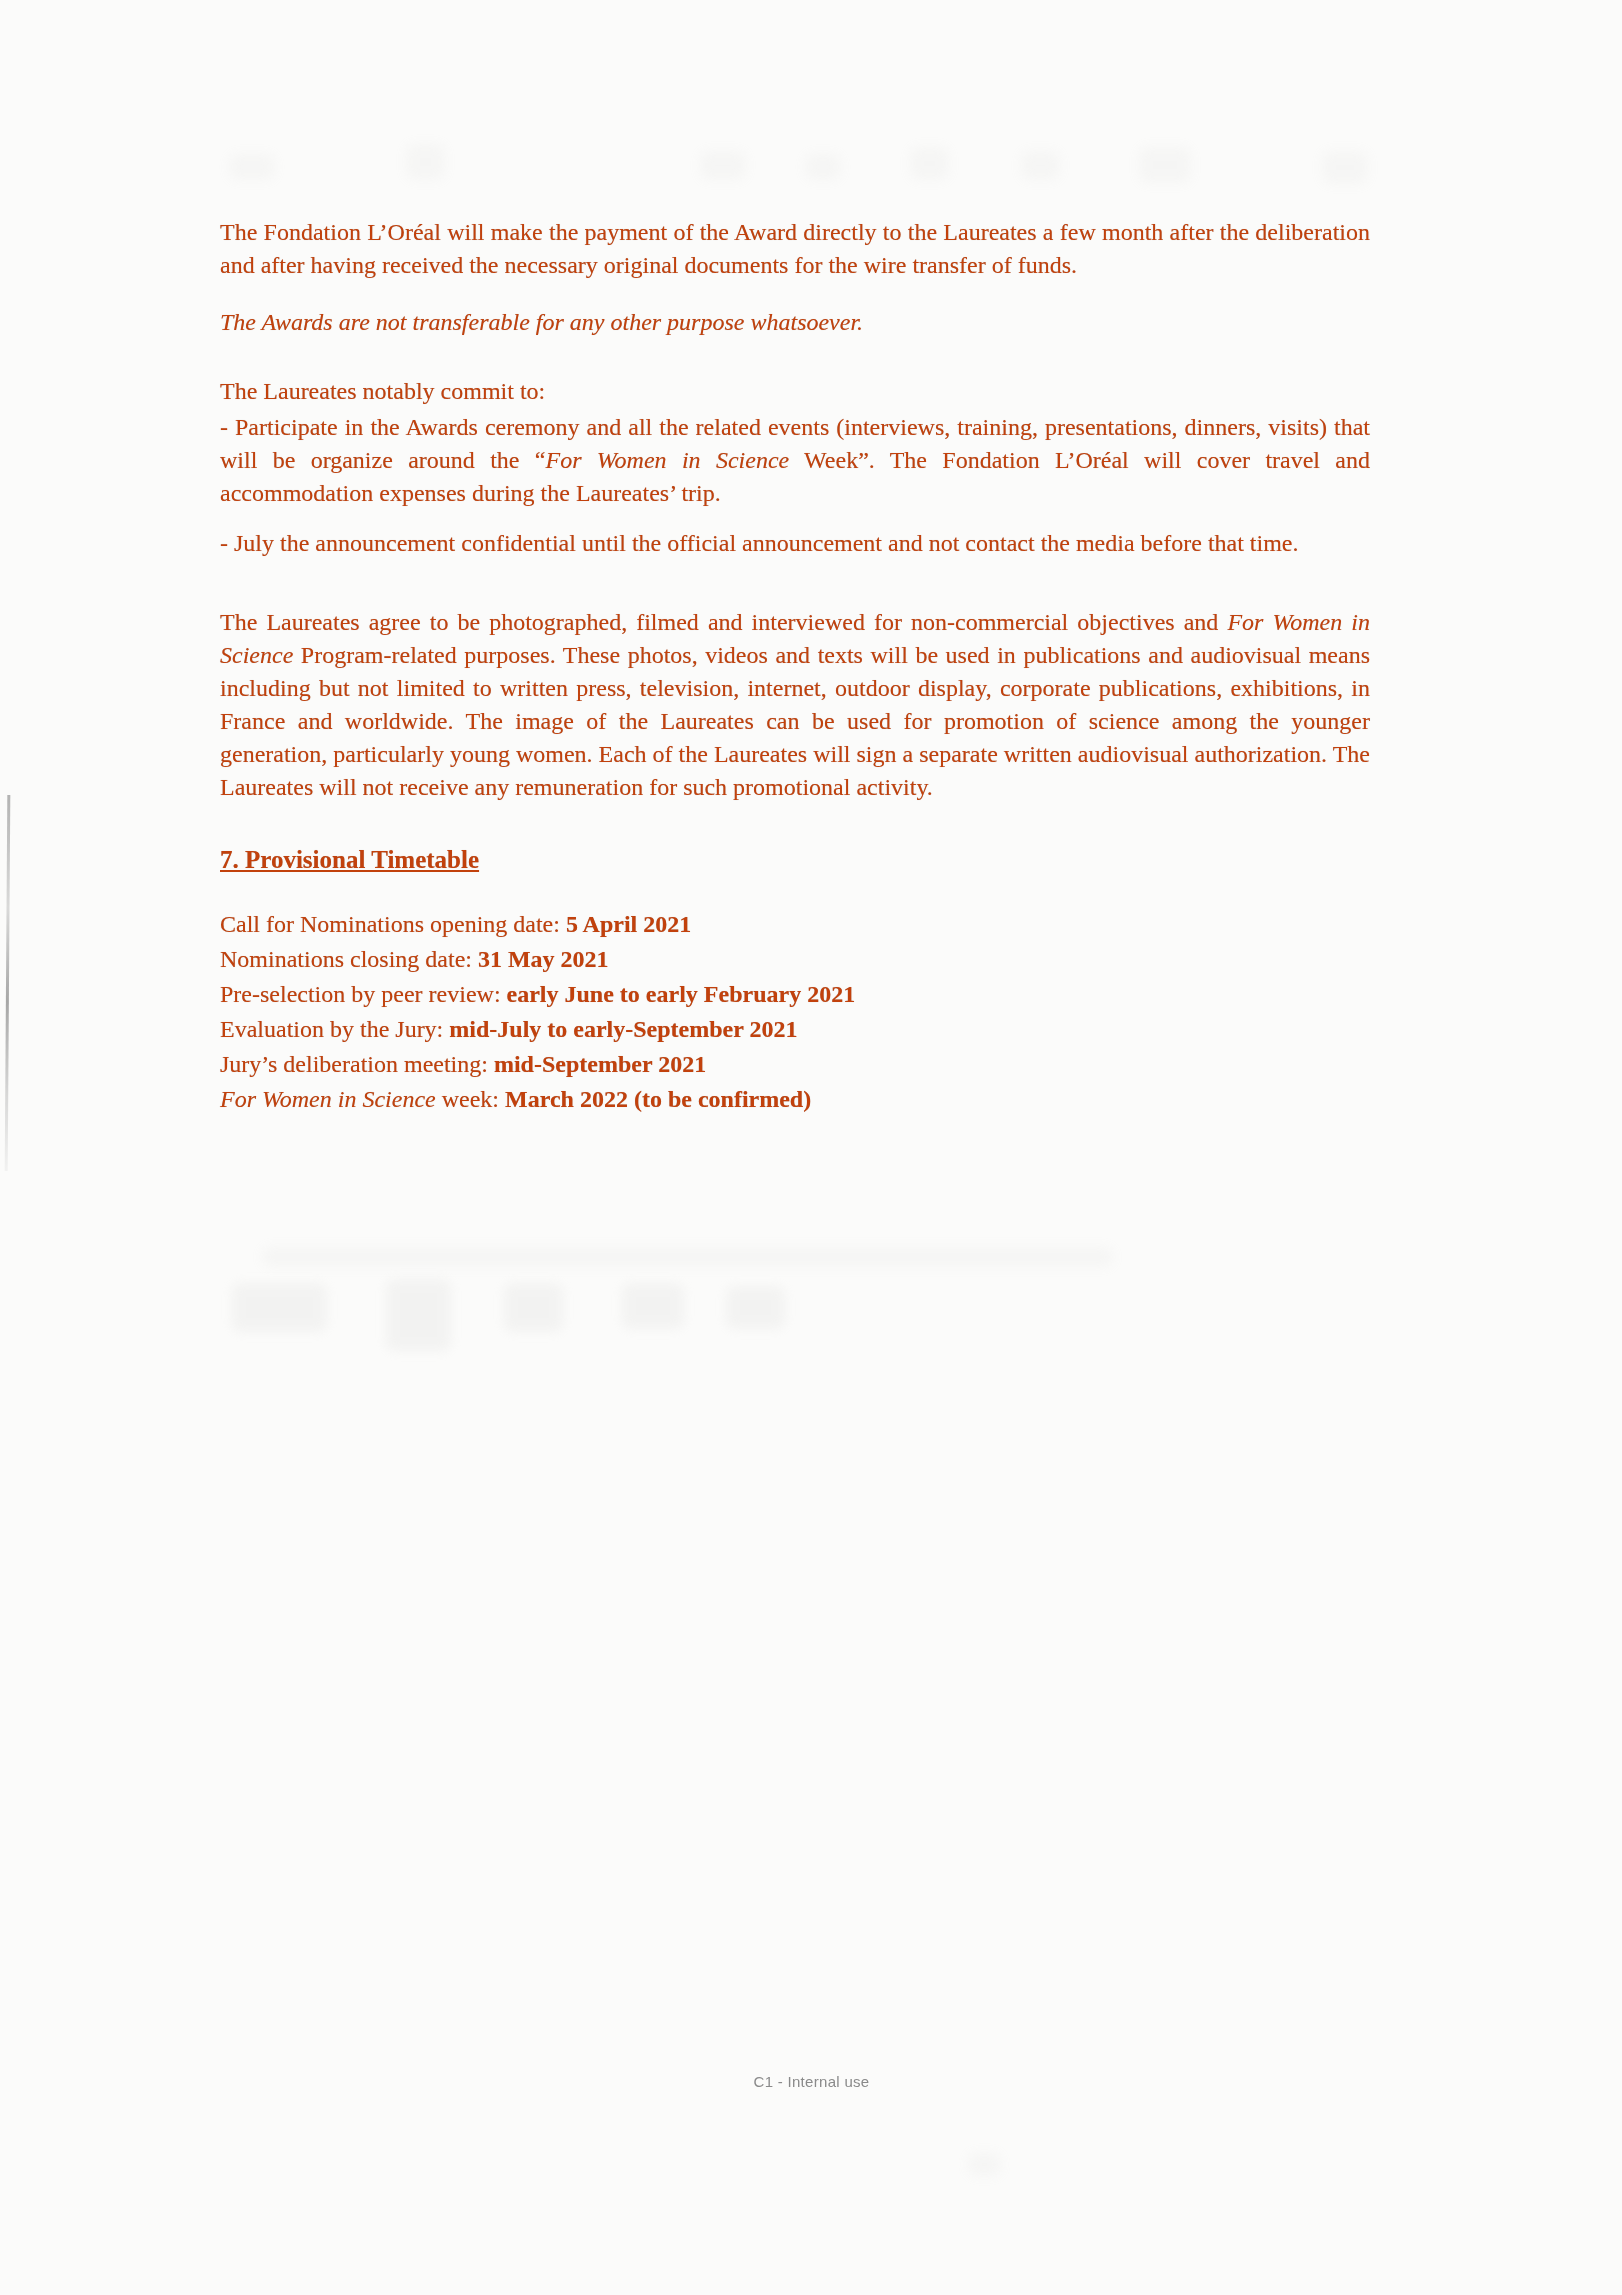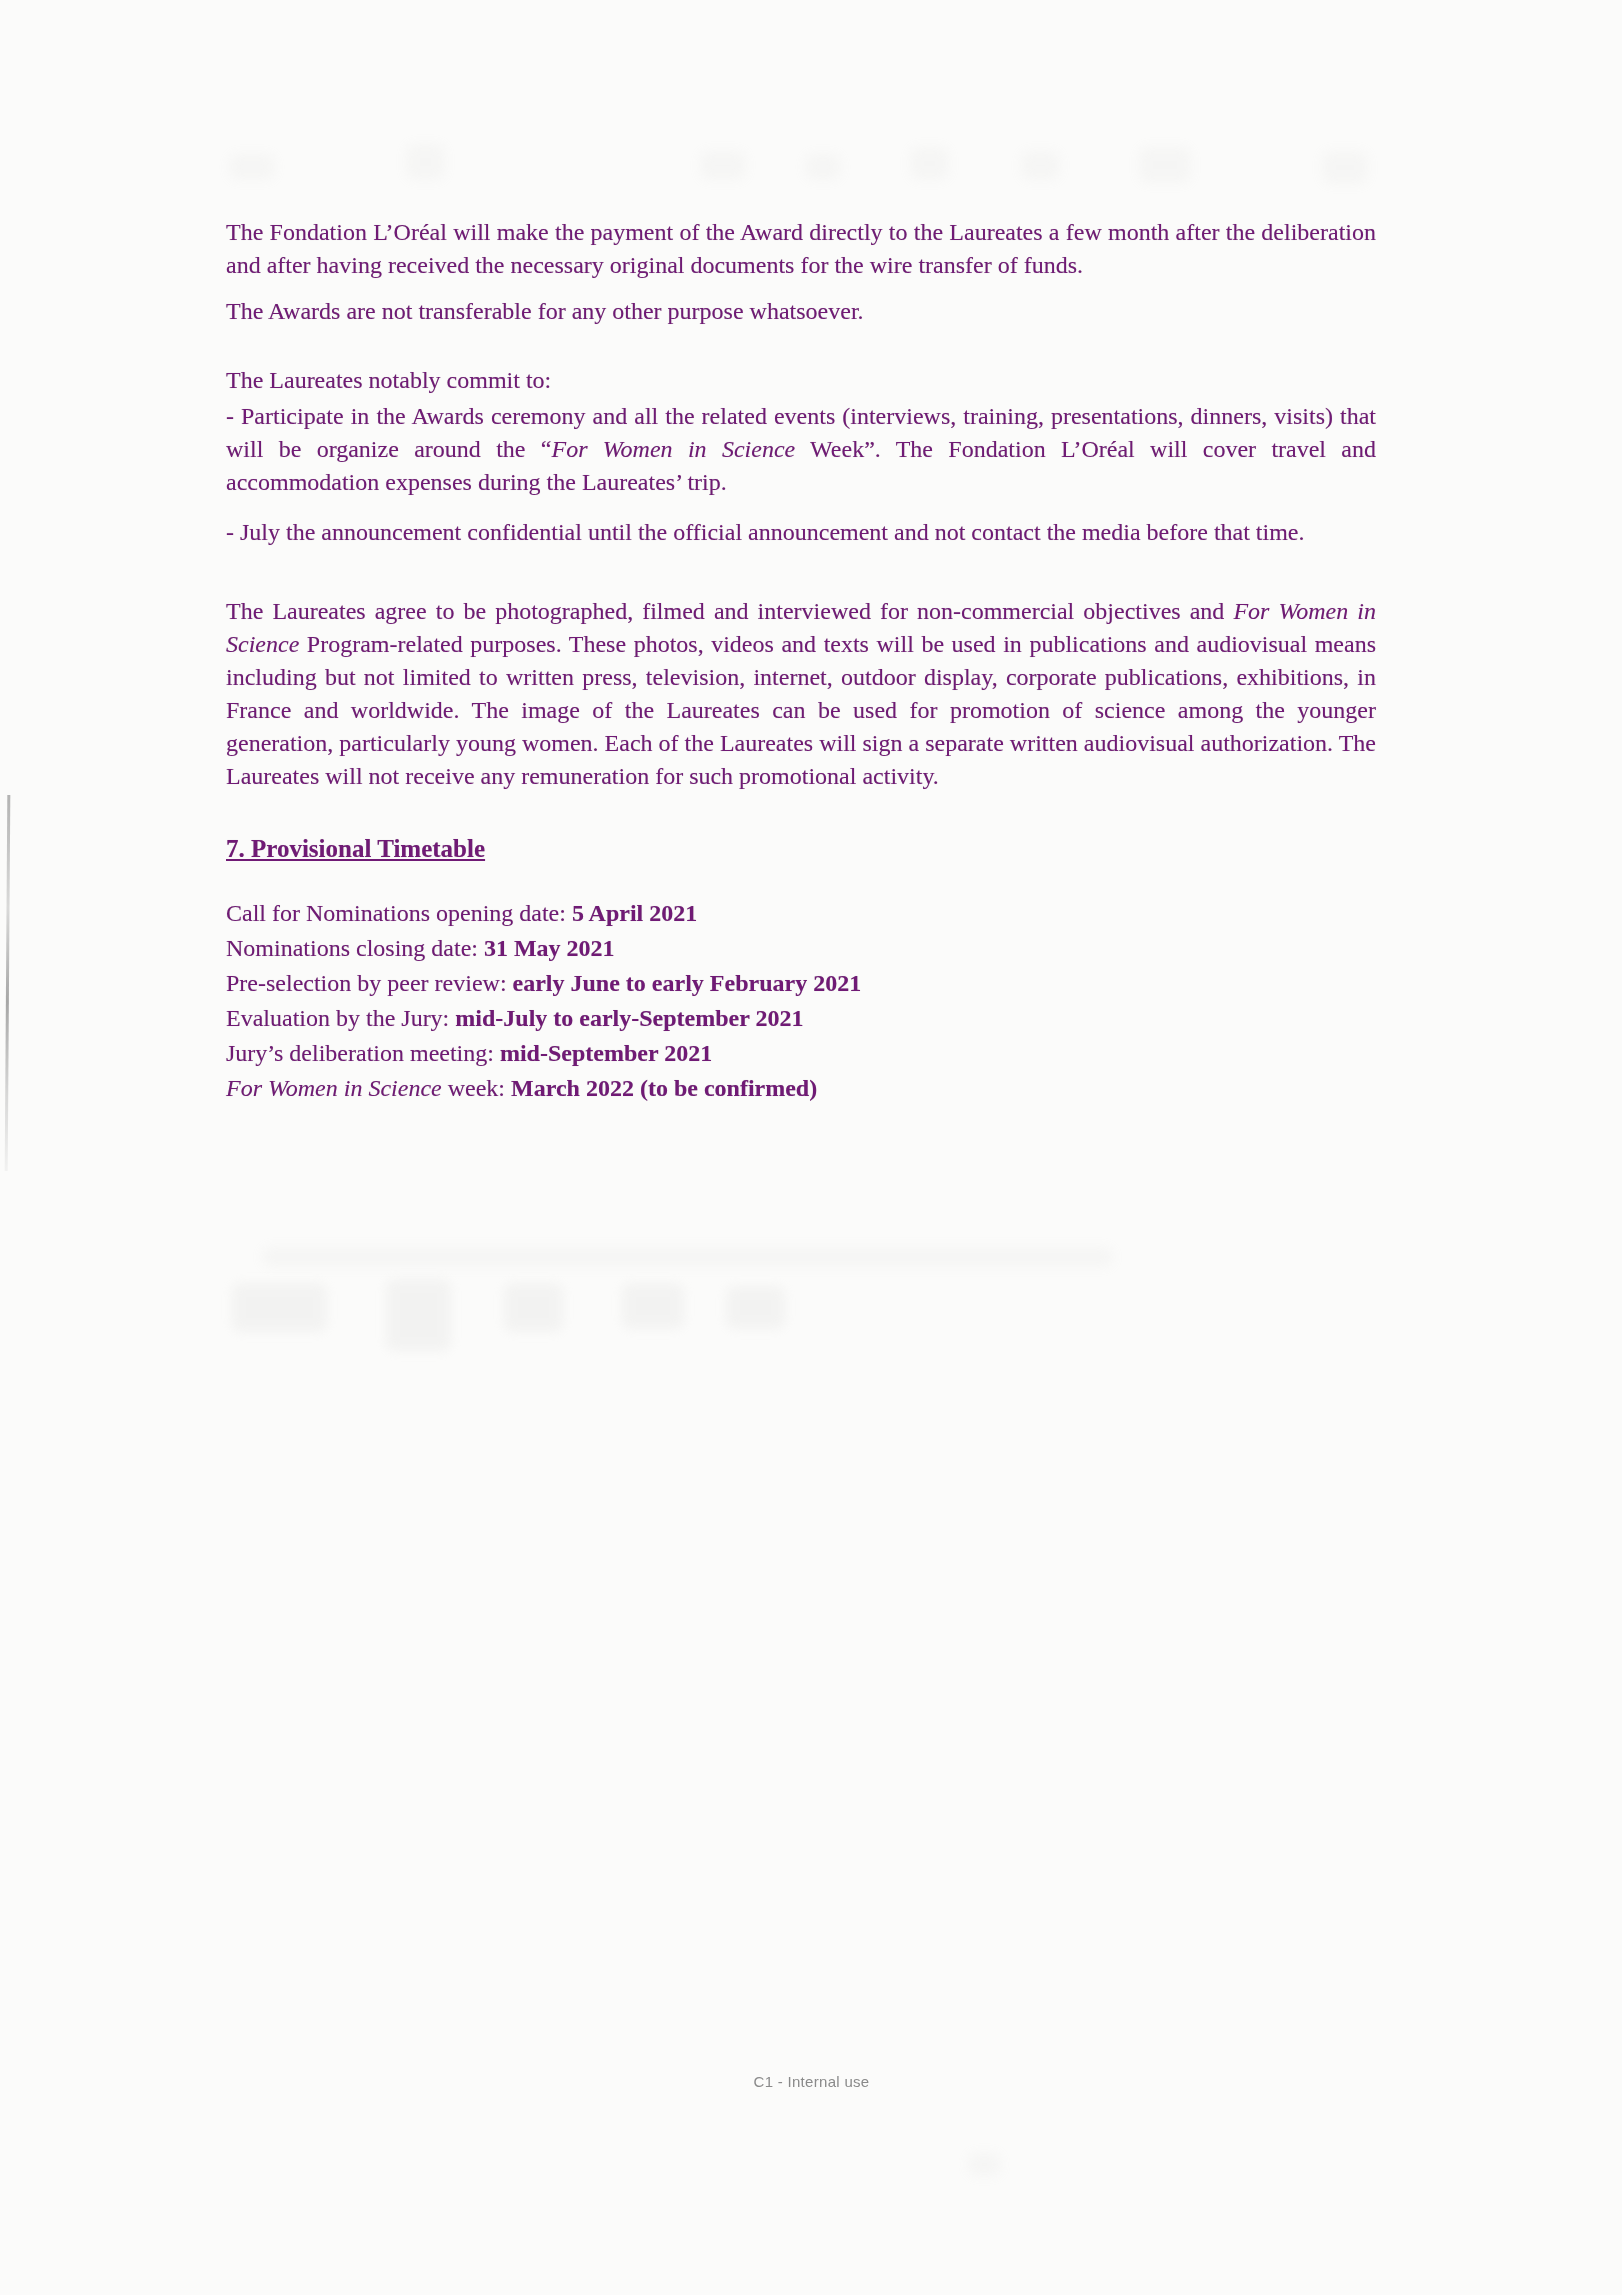--- a/index.html
+++ b/index.html
@@ -39,24 +39,24 @@
       rgba(110,110,110,0.60) 55%,
       rgba(150,150,150,0.35) 80%,
       rgba(160,160,160,0.10) 100%);
     transform: rotate(0.4deg);
     pointer-events: none;
   }
 
   
   #doc {
     position: absolute;
-    left: 226px;
+    left: 220px;
     top: 216px;
     width: 1150px;
-    color: #701a75;
+    color: #c2410c;
     font-size: 24px;
     line-height: 33px;
     text-shadow: 0 0 0.7px rgba(32,32,32,0.32);
   }
 
   .block { margin: 0; }
   .para  { text-align: justify; }
   .heading {
     font-weight: bold;
     text-align: left;
@@ -65,21 +65,21 @@
   }
   .line {
     text-align: left;
     line-height: 35px;
   }
 
   .seg-b { font-weight: bold; }
   .seg-i { font-style: italic; }
 
   
-  [data-name="para-not-transferable"]        { margin-top: 13px; }
+  [data-name="para-not-transferable"]        { margin-top: 24px; font-style: italic; }
   [data-name="para-commit-intro"]            { margin-top: 36px; font-family: Liberation Serif, serif; }
   [data-name="para-participate"]             { margin-top: 3.3px;  }
   [data-name="para-keep-confidential"]       { margin-top: 16.4px; }
   [data-name="para-media-rights"]            { margin-top: 46px; }
   [data-name="heading-provisional-timetable"]{ margin-top: 39px; }
   [data-name="line-call-for-nominations"]    { margin-top: 31px; }
 
   #footer {
     position: absolute;
     top: 2073px;

